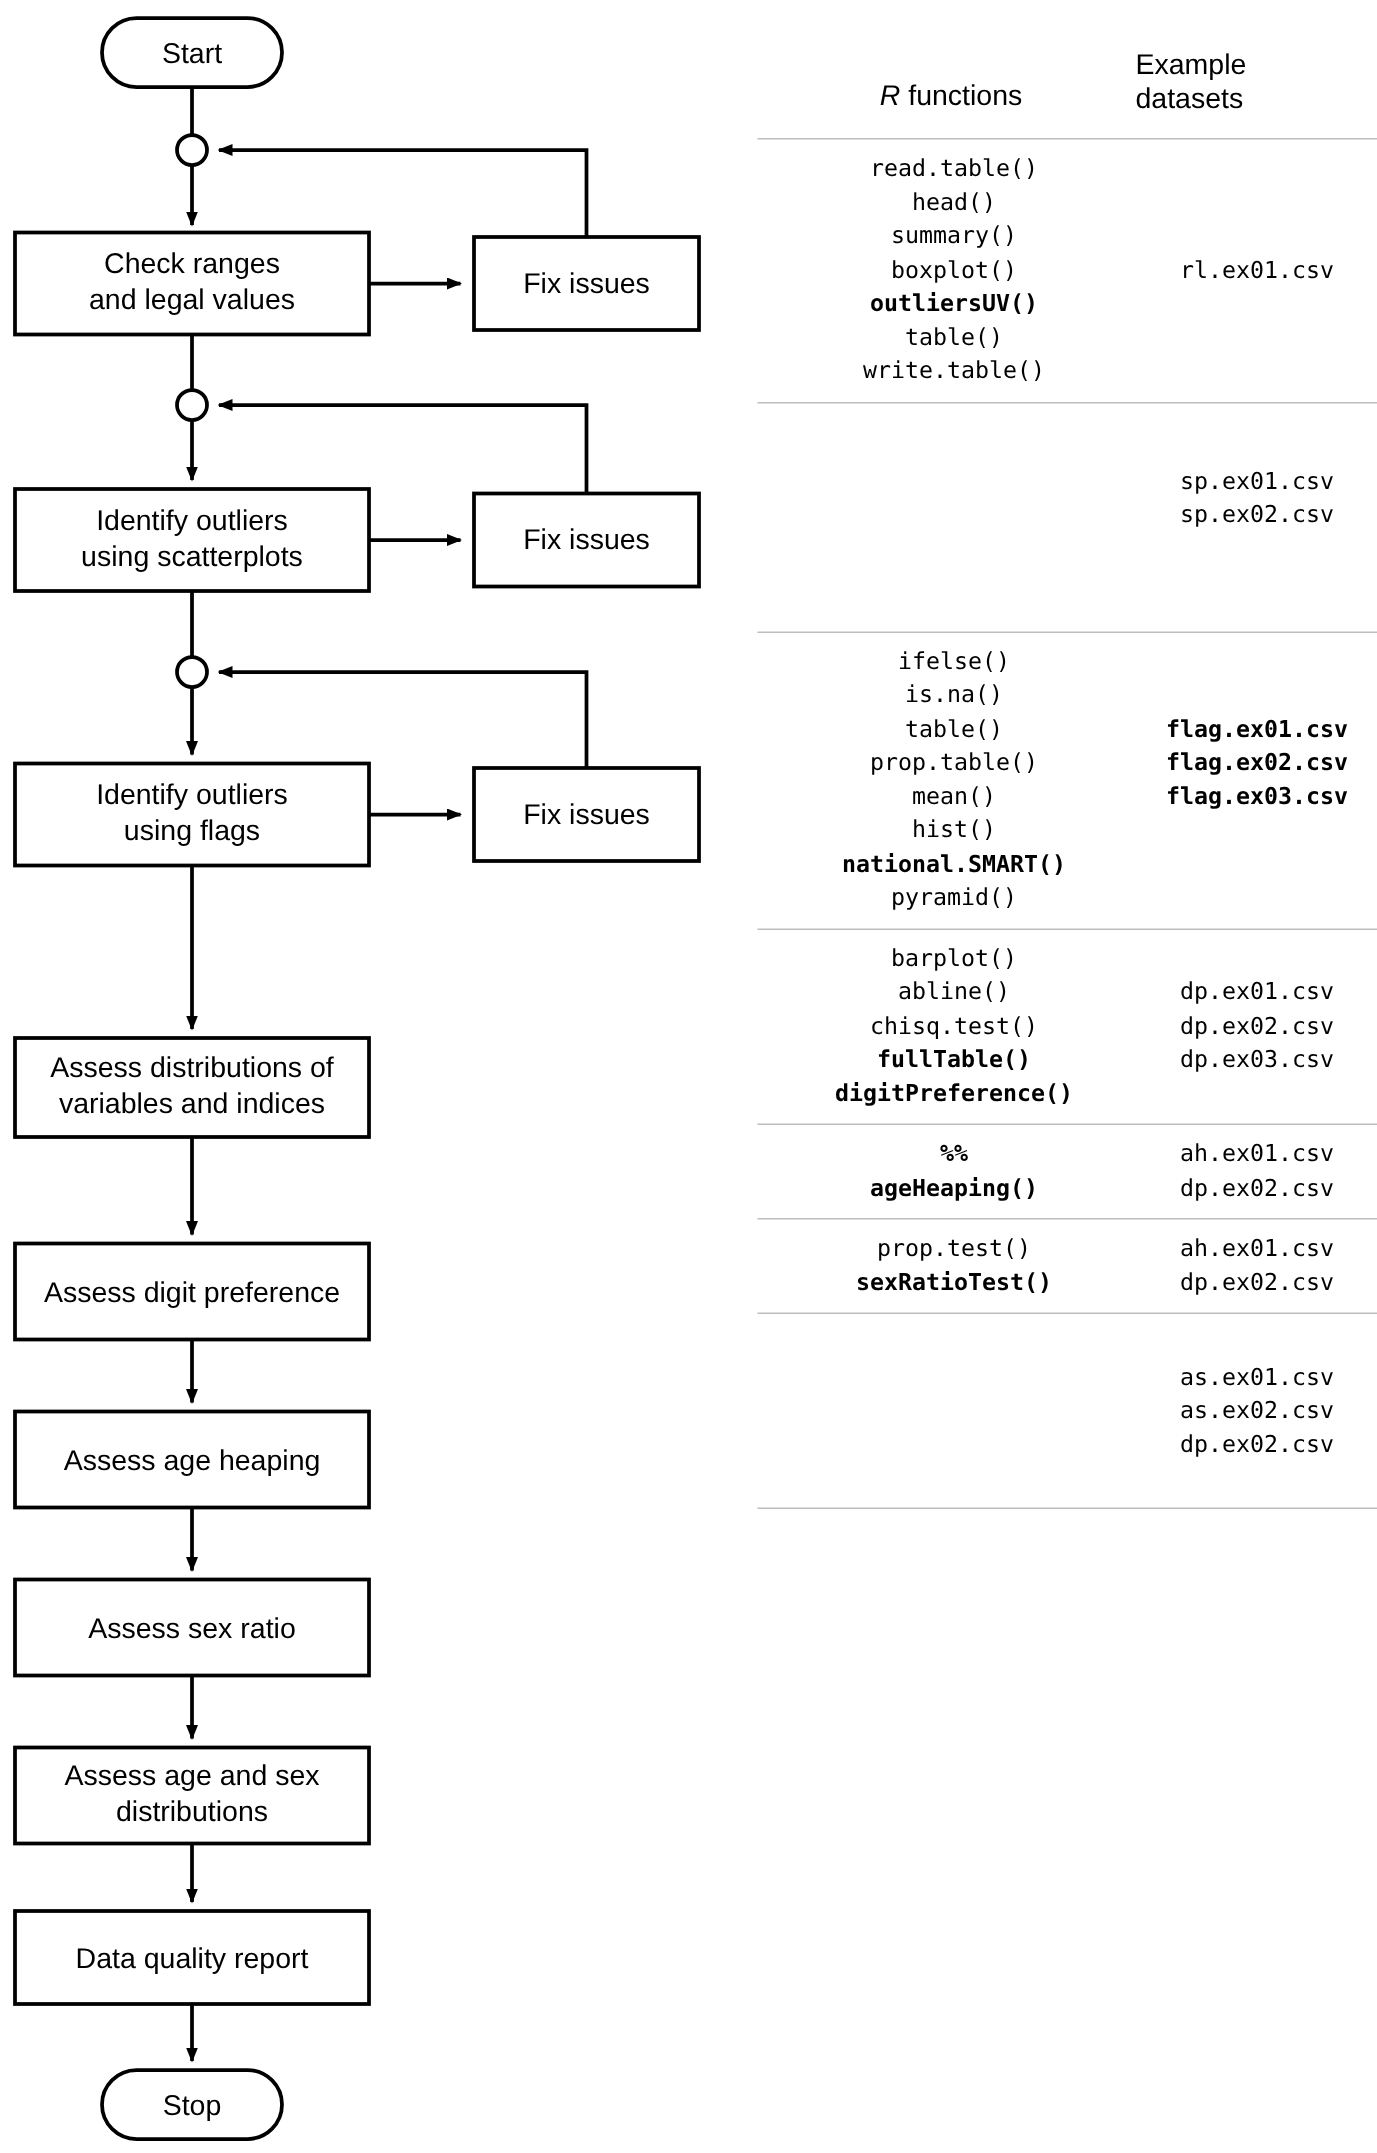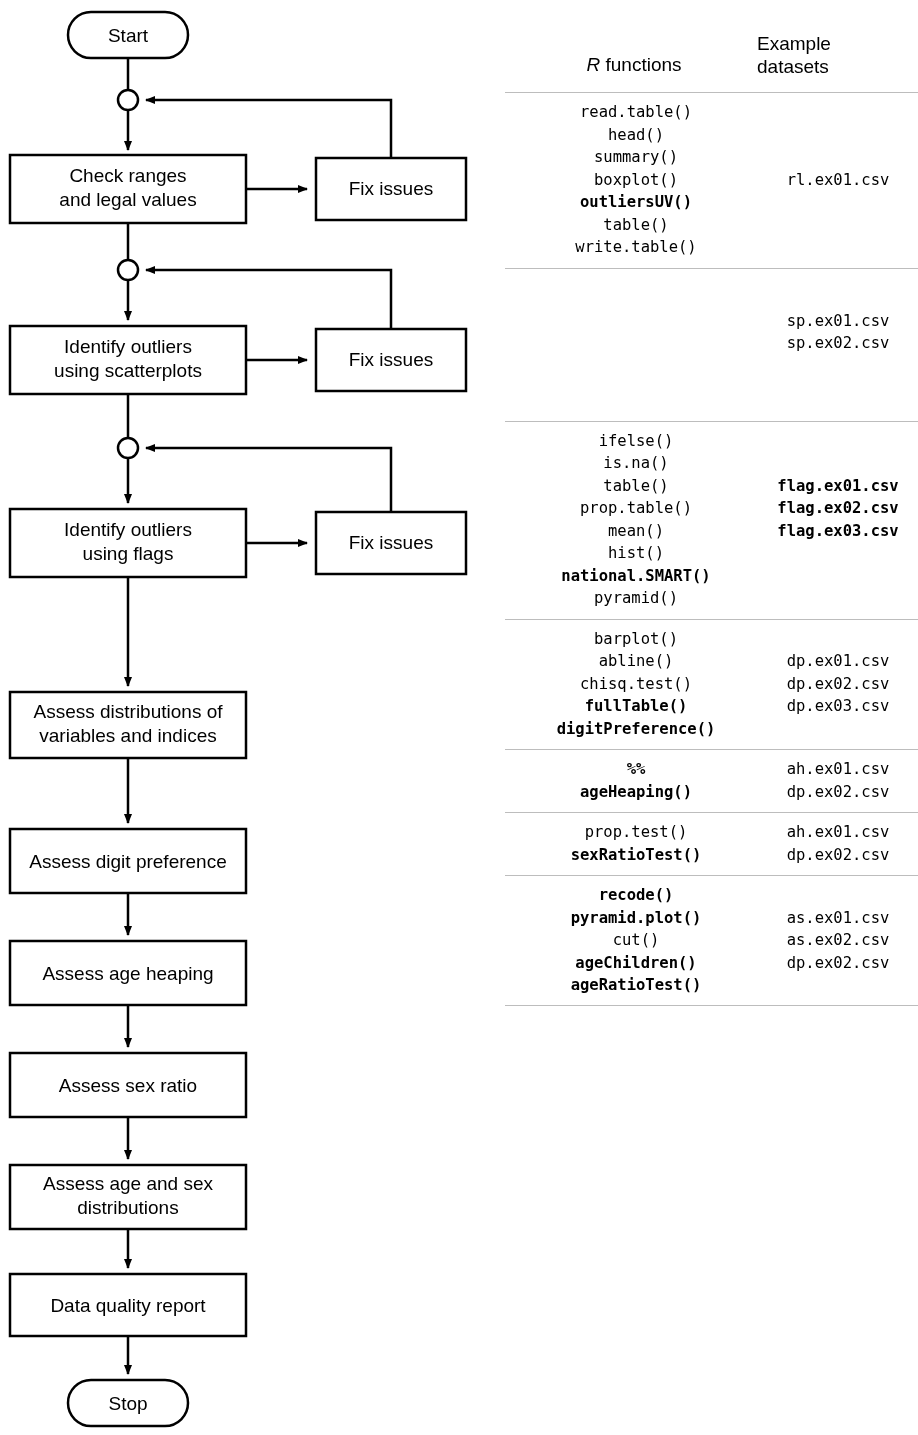--- a/index.html
+++ b/index.html
@@ -243,17 +243,16 @@
       </div>
       <div class="trow" style="height: 63px;">
         <div class="cell-func"><span class="spacer-line fn-bold">%%</span><span class="spacer-line fn-bold">ageHeaping()</span></div>
         <div class="cell-data" style="top: 8px;"><span class="spacer-line">ah.ex01.csv</span><span class="spacer-line">dp.ex02.csv</span></div>
       </div>
       <div class="trow" style="height: 63px;">
         <div class="cell-func"><span class="spacer-line">prop.test()</span><span class="spacer-line fn-bold">sexRatioTest()</span></div>
         <div class="cell-data" style="top: 8px;"><span class="spacer-line">ah.ex01.csv</span><span class="spacer-line">dp.ex02.csv</span></div>
       </div>
       <div class="trow" style="height: 130.5px;">
-        <div class="cell-func"><span class="spacer-line fn-bold">recode()</span><span class="spacer-line fn-bold">pyramid.plot()</span><span class="spacer-line">cut()</span><span class="spacer-line fn-bold">ageChildren()</span><span class="spacer-line fn-bold">ageRatioTest()</span></div>
         <div class="cell-data" style="top: 30.5px;"><span class="spacer-line">as.ex01.csv</span><span class="spacer-line">as.ex02.csv</span><span class="spacer-line">dp.ex02.csv</span></div>
       </div>
     </div>
 </div>
 
 </body></html>

